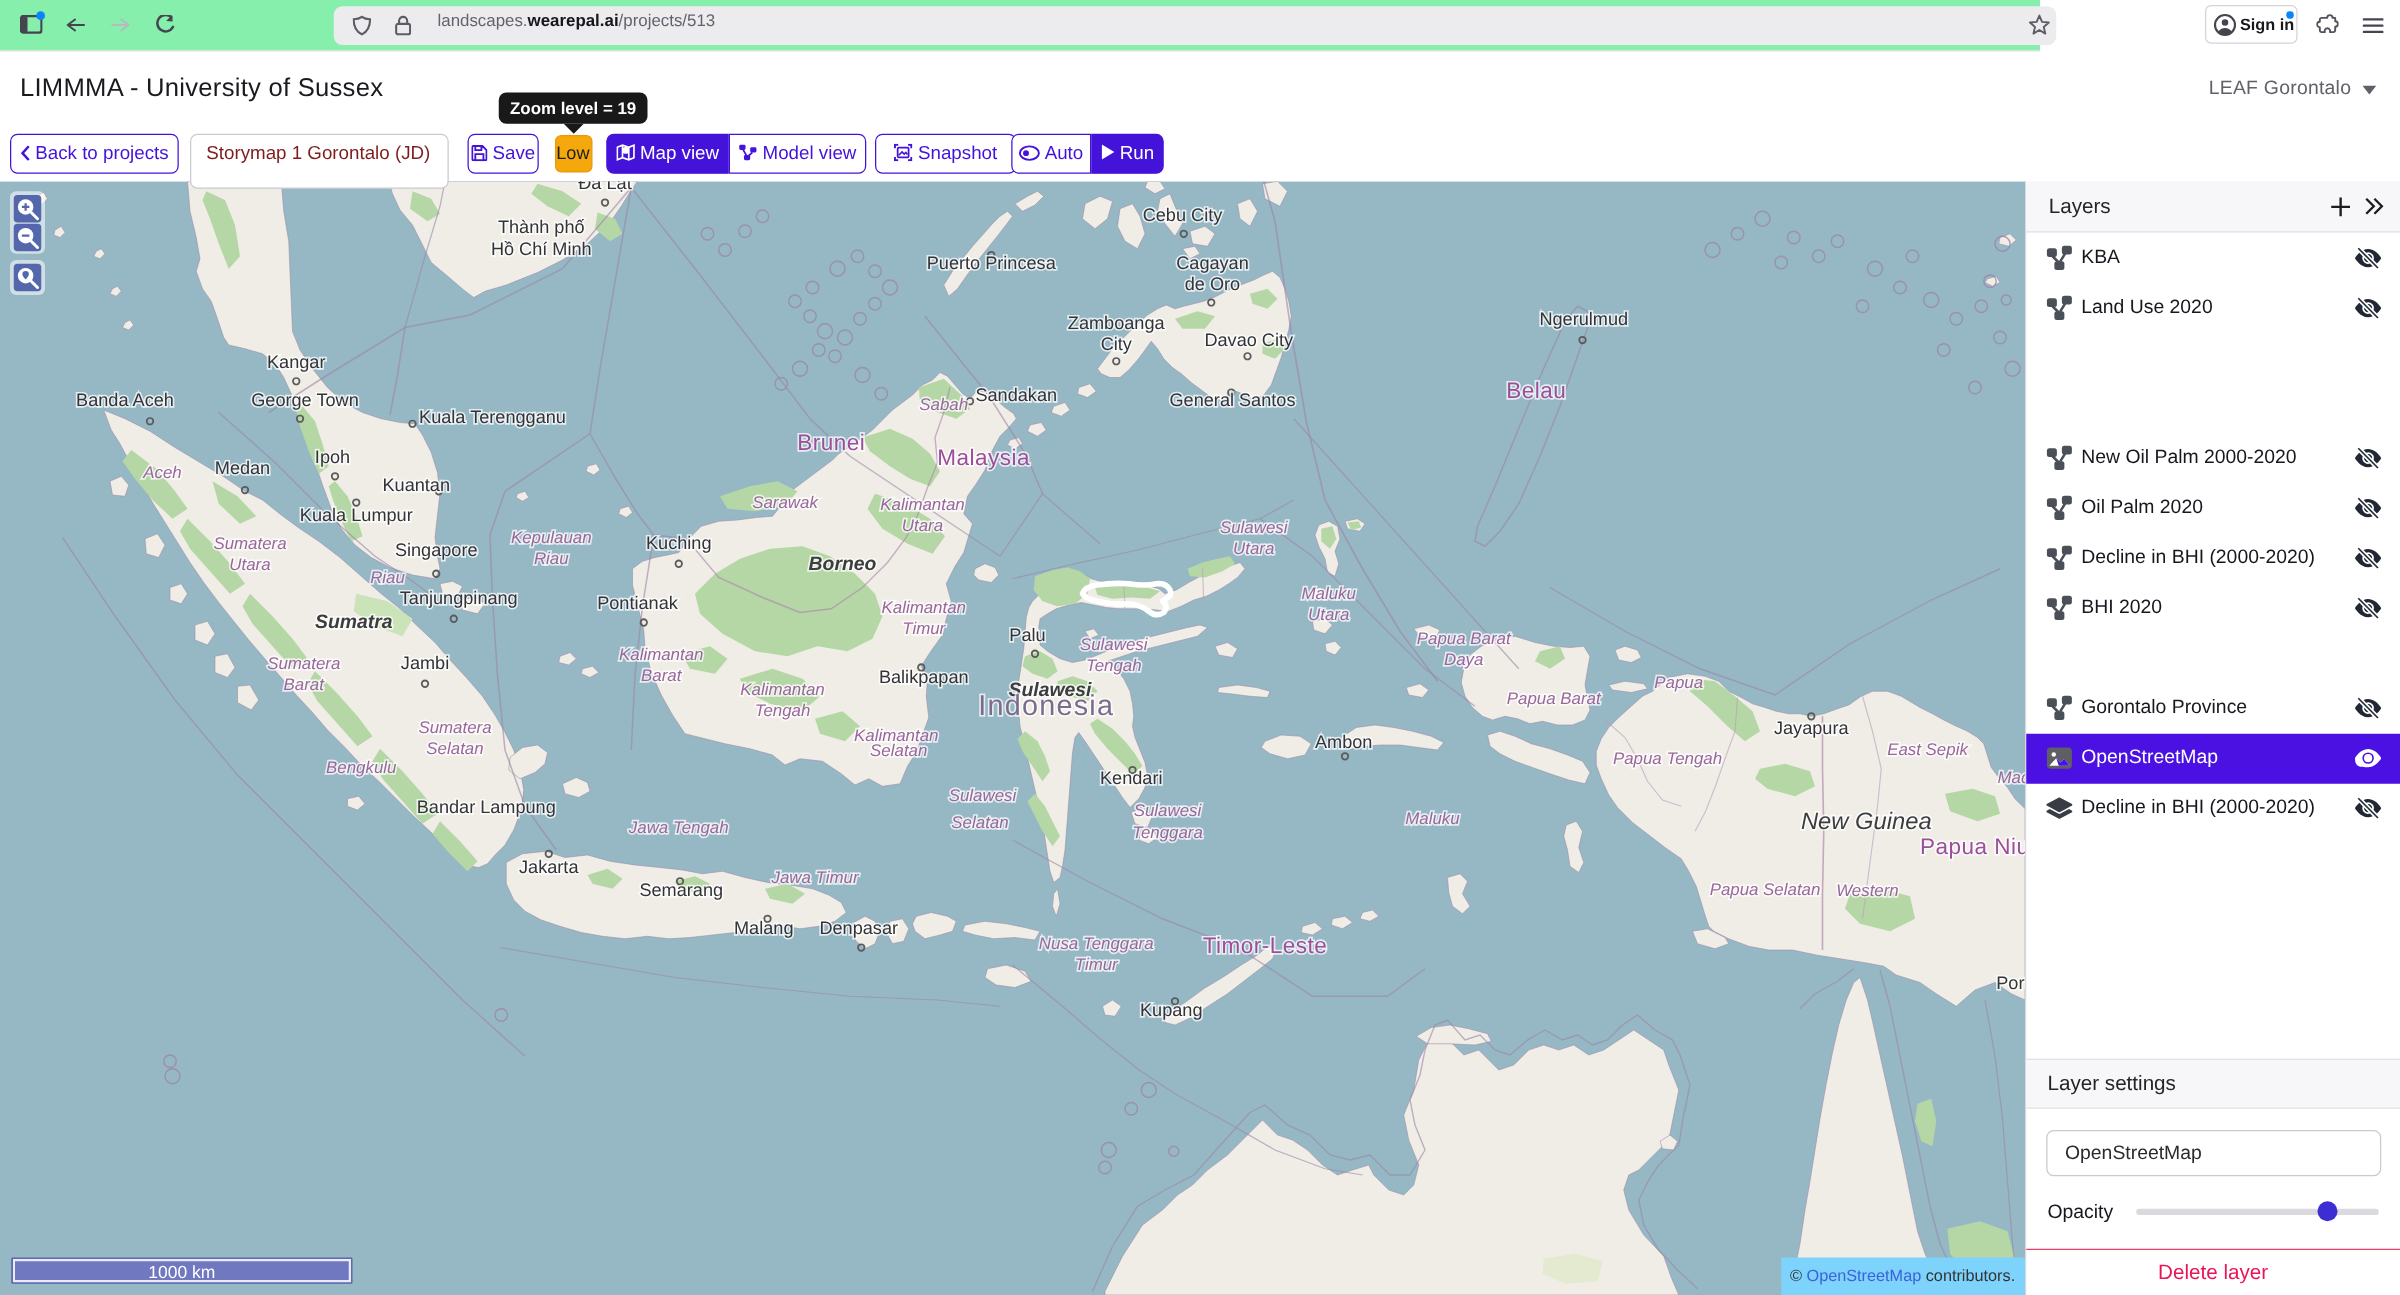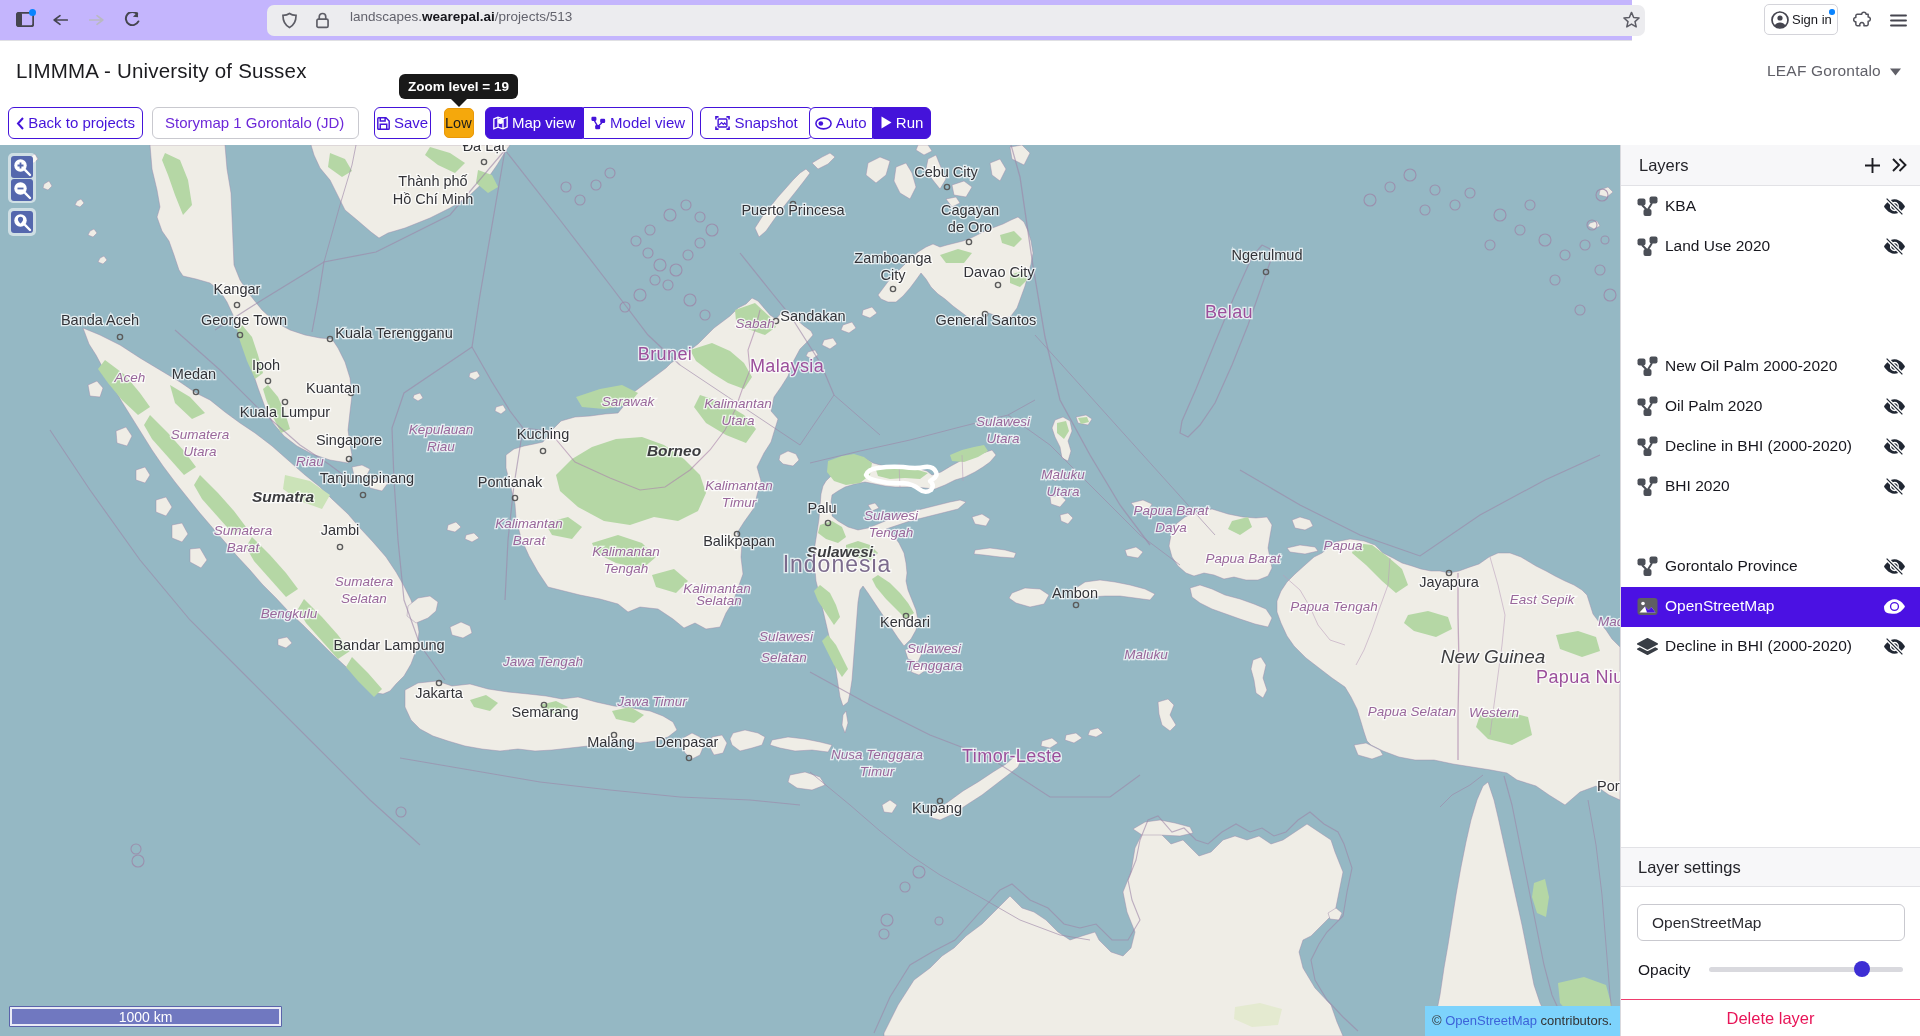--- a/index.html
+++ b/index.html
@@ -1,29 +1,29 @@
 <!DOCTYPE html>
 <html><head><meta charset="utf-8"><style>
 *{margin:0;padding:0;box-sizing:border-box}
 html,body{width:1920px;height:1036px;overflow:hidden;font-family:"Liberation Sans",sans-serif;background:#fff}
-#browser{position:absolute;left:0;top:0;width:1632px;height:41px;background:#c4b5fd;border-bottom:1px solid #e0e0e4}
+#browser{position:absolute;left:0;top:0;width:1632px;height:41px;background:#86efac;border-bottom:1px solid #e0e0e4}
 #urlbar{position:absolute;left:267px;top:5px;width:1378px;height:31px;background:#ececef;border-radius:7px}
 #urltext{position:absolute;left:83px;top:9px;font-size:13.5px;color:#62626c}
 #urltext b{color:#16161c;font-weight:700}
 .bico{position:absolute;top:0}
 #signin{position:absolute;left:1764px;top:4px;width:74px;height:31px;border:1px solid #d4d4da;border-radius:5px;background:#fff}
-#signin span{position:absolute;left:27px;top:7px;font-size:13px;color:#17171c;font-weight:400}
+#signin span{position:absolute;left:27px;top:7px;font-size:13px;color:#17171c;font-weight:700}
 #appheader{position:absolute;left:0;top:42px;width:1920px;height:103px;background:#fff}
 #title{position:absolute;left:16px;top:59px;font-size:20.5px;color:#1b1b1f;letter-spacing:0.2px;z-index:20}
 #account{position:absolute;left:1767px;top:62px;font-size:15.5px;color:#606068;z-index:20;letter-spacing:0.2px}
 #tooltip{position:absolute;left:399px;top:74px;width:119px;height:25px;background:#191919;border-radius:6px;color:#fff;font-size:13.5px;font-weight:700;text-align:center;line-height:25px;z-index:30}
 #tooltip:after{content:"";position:absolute;left:52px;top:25px;border:8px solid transparent;border-top-color:#191919;border-bottom-width:0}
 .tbtn{position:absolute;top:107px;height:32px;border:1.6px solid #4413da;border-radius:6px;background:#fff;color:#4413da;font-size:15px;line-height:29px;text-align:center;z-index:20;white-space:nowrap}
 .tfill{background:#4413da;color:#fff}
-#tbinput{position:absolute;left:152px;top:107px;width:207px;height:32px;border:1px solid #c9c9cf;border-radius:6px;font-size:15px;color:#6d28d9;line-height:30px;padding-left:12px;background:#fff;z-index:20}
+#tbinput{position:absolute;left:152px;top:107px;width:207px;height:44px;border:1px solid #c9c9cf;border-radius:6px;font-size:15px;color:#7f1d1d;line-height:30px;padding-left:12px;background:#fff;z-index:20}
 #low{position:absolute;left:444px;top:108px;width:30px;height:30px;background:#f5a80c;border:1px solid #e9980a;border-radius:5px;color:#1c1c1c;font-size:14.5px;line-height:28px;z-index:20}
 #map{position:absolute;left:0;top:145px;width:1620px;height:891px;overflow:hidden}
 .city,.prov,.country,.island,.islandB,.indo{paint-order:stroke;stroke:#ffffff;stroke-width:2.6px;stroke-opacity:0.75}
 .city{font-size:14.5px;fill:#333338}
 .prov{font-size:13.5px;font-style:italic;fill:#99679b}
 .country{font-size:18px;fill:#9b4f9b;letter-spacing:0.4px}
 .island{font-size:15.5px;font-style:italic;font-weight:700;fill:#3d3d40}
 .islandB{font-size:19px;font-style:italic;fill:#3d3d40}
 .indo{font-size:23px;fill:#7c6b8d;letter-spacing:1px}
 #zoomc1{position:absolute;left:8px;top:8px;width:28px;height:50px;background:rgba(255,255,255,0.55);border-radius:5px}

